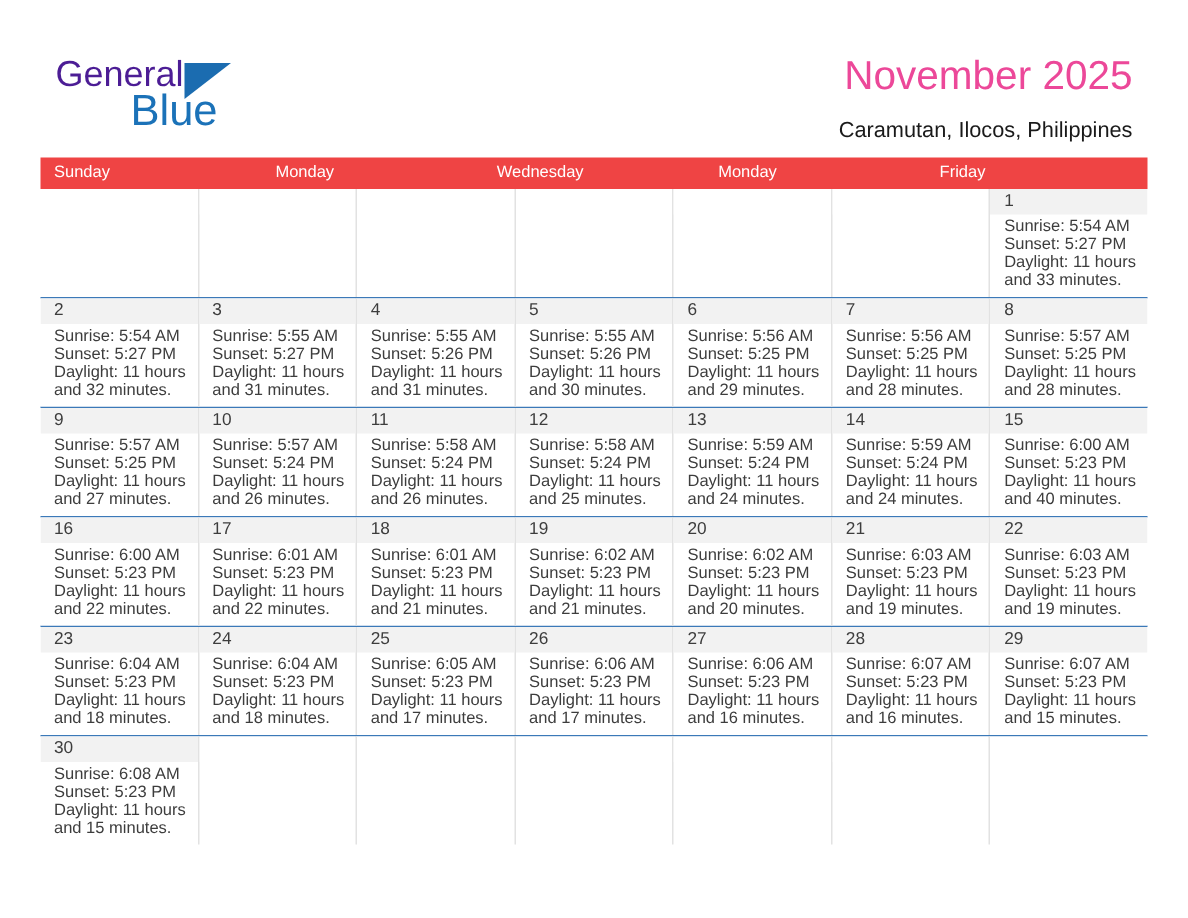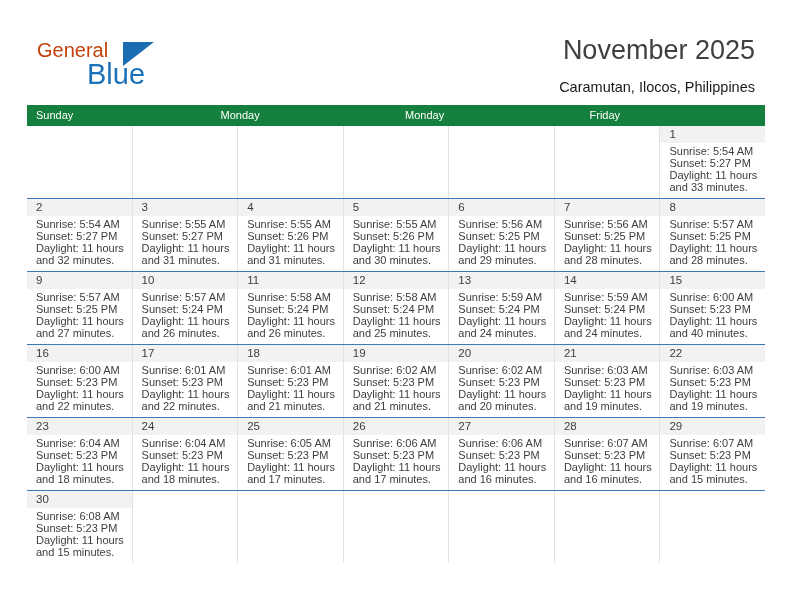--- a/index.html
+++ b/index.html
@@ -33,23 +33,23 @@
     position: absolute;
     left: 37px;
     top: 36px;
     width: 200px;
     height: 54px;
   }
   .logo-general {
     position: absolute;
     left: 0;
     top: 0;
-    font-size: 20px;
+    font-size: 24px;
     letter-spacing: 0px;
-    color: #c2410c;
+    color: #4c1d95;
     font-family: "Liberation Sans", sans-serif;
     line-height: 28px;
   }
   .logo-blue {
     position: absolute;
     left: 50px;
     top: 24px;
     font-size: 29px;
     color: #1b72b8;
     font-family: "Liberation Sans", sans-serif;
@@ -62,21 +62,21 @@
     width: 0;
     height: 0;
     border-left: 31px solid #1b6cb0;
     border-bottom: 24px solid transparent;
   }
   .title {
     position: absolute;
     right: 37px;
     top: 34px;
     font-size: 27px;
-    color: #404040;
+    color: #ec4899;
     white-space: nowrap;
     font-weight: normal;
     line-height: 32px;
   }
   .subtitle {
     position: absolute;
     right: 37px;
     top: 78px;
     font-size: 14.5px;
     color: #1a1a1a;
@@ -88,21 +88,21 @@
   
   .calendar {
     position: absolute;
     left: 27px;
     top: 105px;
     width: 738px;
   }
   .weekhead {
     display: flex;
     width: 100%;
-    background: #15803d;
+    background: #ef4444;
     height: 21px;
   }
   .weekhead .wh {
     flex: 1 1 0;
     color: #ffffff;
     font-size: 11px;
     line-height: 21px;
     padding-left: 9px;
     box-sizing: border-box;
     white-space: nowrap;
@@ -168,20 +168,21 @@
     </div>
 
     <div class="title">November 2025</div>
     <div class="subtitle">Caramutan, Ilocos, Philippines</div>
   </div>
 
   <div class="calendar">
     <div class="weekhead">
       <div class="wh">Sunday</div>
       <div class="wh">Monday</div>
+      <div class="wh">Wednesday</div>
       <div class="wh">Monday</div>
       <div class="wh">Friday</div>
     </div>
 
     <div id="weeks-container">
         <div class="week">
           <div class="cell blank">
             <div class="daynum"></div>
           </div>
           <div class="cell blank">

